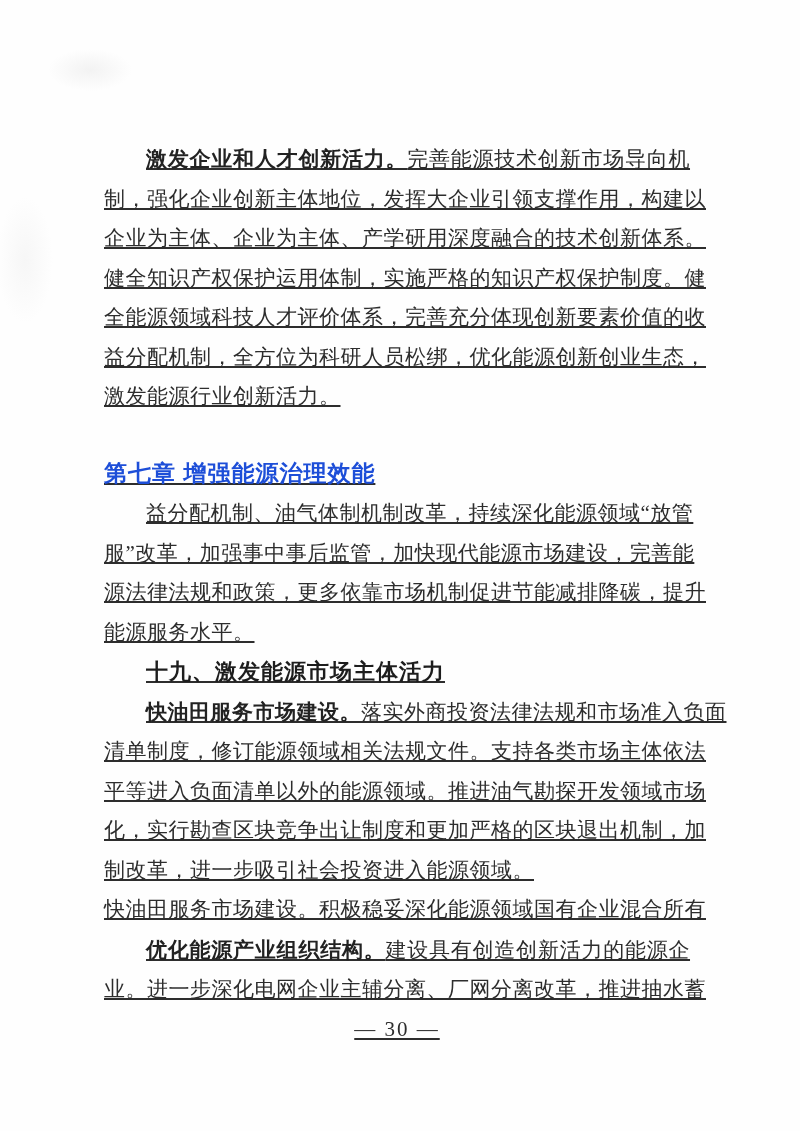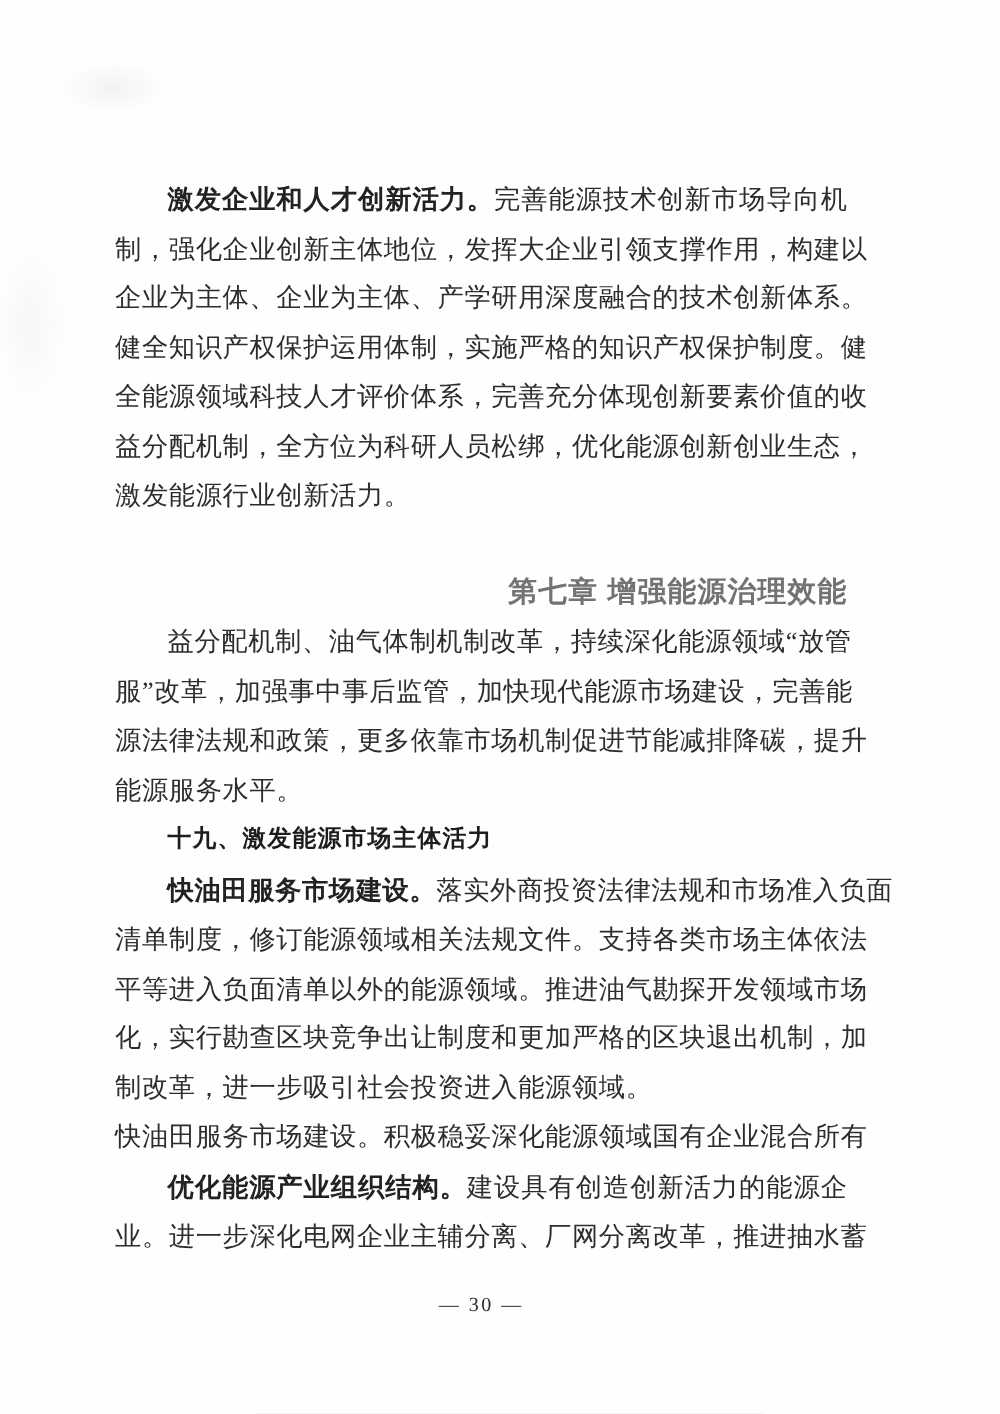--- a/index.html
+++ b/index.html
@@ -22,23 +22,24 @@
     position: absolute;
     left: 0; top: 0;
     width: 220px; height: 420px;
     background:
       radial-gradient(ellipse 60px 30px at 90px 70px, rgba(190,190,190,0.18), rgba(255,255,255,0) 70%),
       radial-gradient(ellipse 40px 90px at 25px 260px, rgba(200,200,200,0.14), rgba(255,255,255,0) 70%);
     pointer-events: none;
   }
   .content {
     position: absolute;
-    left: 92px;
+    left: 104px;
     top: 140px;
     width: 586px;
+    text-decoration: underline;
   }
   .line {
     font-size: 21px;
     line-height: 39.5px;
     text-align: justify;
     text-align-last: justify;
     text-justify: inter-ideograph;
     white-space: nowrap;
     letter-spacing: 0.5px;
   }
@@ -52,47 +53,46 @@
   .lead {
     font-weight: bold;
     color: #222222;
   }
   .chapter-heading {
     margin-top: 37px;
     font-family: "Liberation Sans", sans-serif;
     font-weight: bold;
     font-size: 23px;
     line-height: 39.5px;
-    text-align: right;
-    color: #737373;
+    text-align: left;
+    color: #1d4ed8;
     letter-spacing: 1px;
   }
   .section-heading {
     font-family: "Liberation Sans", sans-serif;
     font-weight: bold;
-    font-size: 19px;
+    font-size: 22px;
     line-height: 39.5px;
     padding-left: 42px;
     color: #1d1d1d;
     letter-spacing: 1px;
   }
   .para {
     margin: 0;
   }
   .para.gap {
     margin-top: 1px;
   }
   .page-number {
-    font-size: 16px;
+    font-size: 21px;
     line-height: 39.5px;
     text-align: left;
     text-align-last: center;
     color: #2d2d2d;
     letter-spacing: 2px;
-    margin-top: 15px;
   }
 </style>
 </head>
 <body>
 
 <div class="page">
   <div class="content">
 
     <div class="para">
       <div class="line first"><span class="lead">激发企业和人才创新活力。</span><span>完善能源技术创新市场导向机</span></div>

